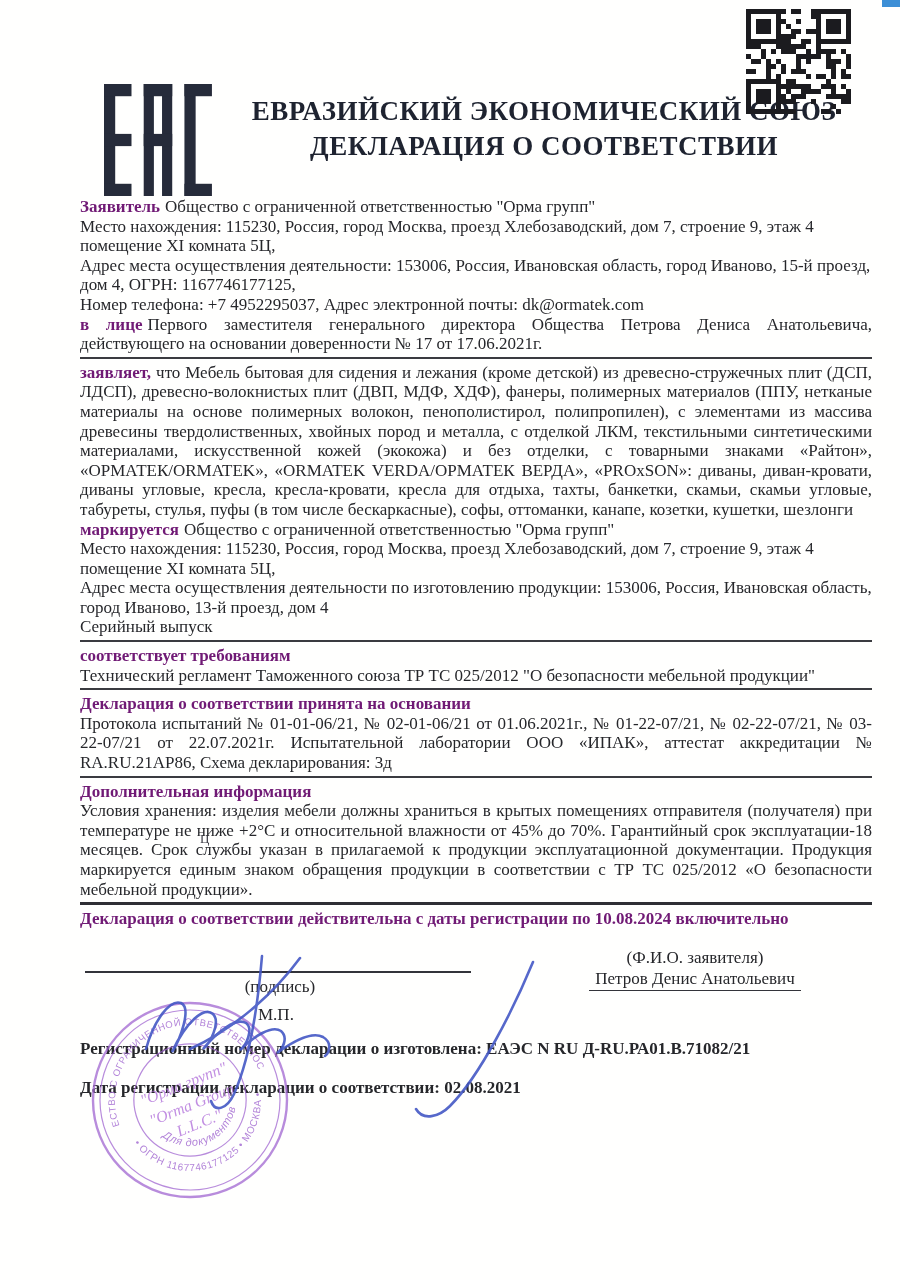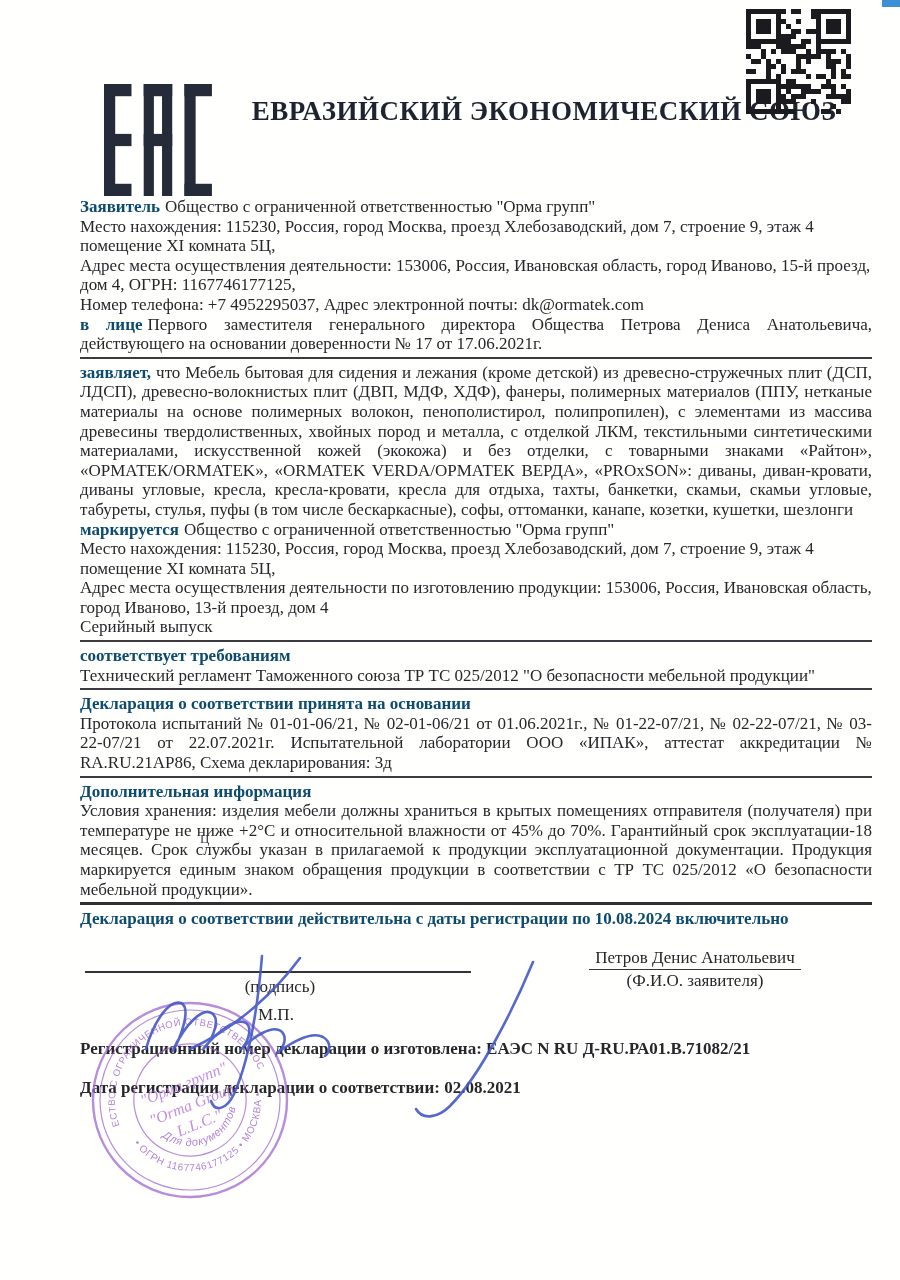--- a/index.html
+++ b/index.html
@@ -14,21 +14,21 @@
     font-weight:bold;font-size:27px;line-height:35px;color:#1e2330;letter-spacing:.5px;
   }
   .qr{position:absolute;left:746px;top:9px;width:105px;height:105px;}
   .qr i{position:absolute;width:5px;height:5px;background:#1b1b1f;}
   .blue-bar{position:absolute;left:882px;top:0;width:18px;height:7px;background:#3d8fd6;}
   .stray{position:absolute;left:200px;top:831px;font-size:13px;color:#3a3a44;}
   
   .content{position:absolute;left:80px;top:197px;width:792px;}
   .content p{margin:0;font-size:17px;line-height:19.6px;}
   .content p.just{text-align:justify;}
-  .content b{color:#0c4a6e;}
+  .content b{color:#701a75;}
   .lead{margin-right:5px;}
   .rule{border:none;border-top:2px solid #3a3b40;margin:3px 0 4px 0;}
   .rule.thick{border-top:3px solid #2e2f34;}
   
   .sigzone{position:relative;height:94px;}
   .sig-line{position:absolute;left:5px;top:42px;width:386px;border-bottom:2px solid #33343a;}
   .sig-caption{position:absolute;left:110px;top:48px;width:180px;text-align:center;font-size:17px;}
   .fio{position:absolute;left:455px;top:18px;width:320px;text-align:center;font-size:17px;line-height:21px;}
   .fio-name{display:inline-block;border-bottom:1.5px solid #33343a;padding:0 6px 1px 6px;}
   .mp{position:absolute;left:178px;top:76px;font-size:17px;}
@@ -62,20 +62,21 @@
         <rect x="39" y="49" width="28" height="12"></rect>
         <rect x="79" y="0" width="11" height="110"></rect>
         <rect x="79" y="0" width="27" height="12"></rect>
         <rect x="79" y="98" width="27" height="12"></rect>
       </g>
     </svg>
   </div>
 
   <div class="titles">
     <div>ЕВРАЗИЙСКИЙ ЭКОНОМИЧЕСКИЙ СОЮЗ</div>
+    <div>ДЕКЛАРАЦИЯ О СООТВЕТСТВИИ</div>
   </div>
 
   <div class="qr">
       <i style="left:0px;top:0px"></i>
       <i style="left:5px;top:0px"></i>
       <i style="left:10px;top:0px"></i>
       <i style="left:15px;top:0px"></i>
       <i style="left:20px;top:0px"></i>
       <i style="left:25px;top:0px"></i>
       <i style="left:30px;top:0px"></i>
@@ -329,22 +330,22 @@
     <p><b>Дополнительная информация</b></p>
     <p class="just">Условия хранения: изделия мебели должны храниться в крытых помещениях отправителя (получателя) при температуре не ниже +2°С и относительной влажности от 45% до 70%. Гарантийный срок эксплуатации-18 месяцев. Срок службы указан в прилагаемой к продукции эксплуатационной документации. Продукция маркируется единым знаком обращения продукции в соответствии с ТР ТС 025/2012 «О безопасности мебельной продукции».</p>
     <div class="rule thick"></div>
 
     <p><b>Декларация о соответствии действительна с даты регистрации по  10.08.2024 включительно</b></p>
 
     <div class="sigzone">
       <div class="sig-line"></div>
       <div class="sig-caption">(подпись)</div>
       <div class="fio">
+        <div>(Ф.И.О. заявителя)</div>
         <div><span class="fio-name">Петров Денис Анатольевич</span></div>
-        <div>(Ф.И.О. заявителя)</div>
       </div>
       <div class="mp">М.П.</div>
     </div>
 
     <p class="reg"><span>Регистрационный номер декларации о изготовлена:</span> <span>ЕАЭС N RU Д-RU.РА01.В.71082/21</span></p>
     <p class="reg date"><span>Дата регистрации декларации о соответствии:</span> <span>02.08.2021</span></p>
   </div>
 
   <svg class="overlay" viewBox="0 0 900 1280">
     <defs>

